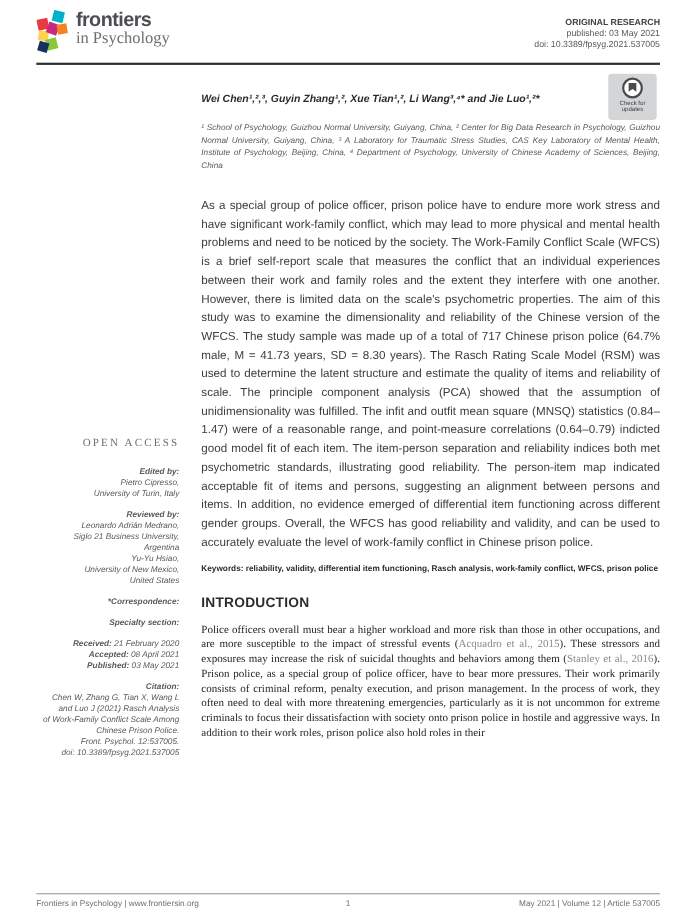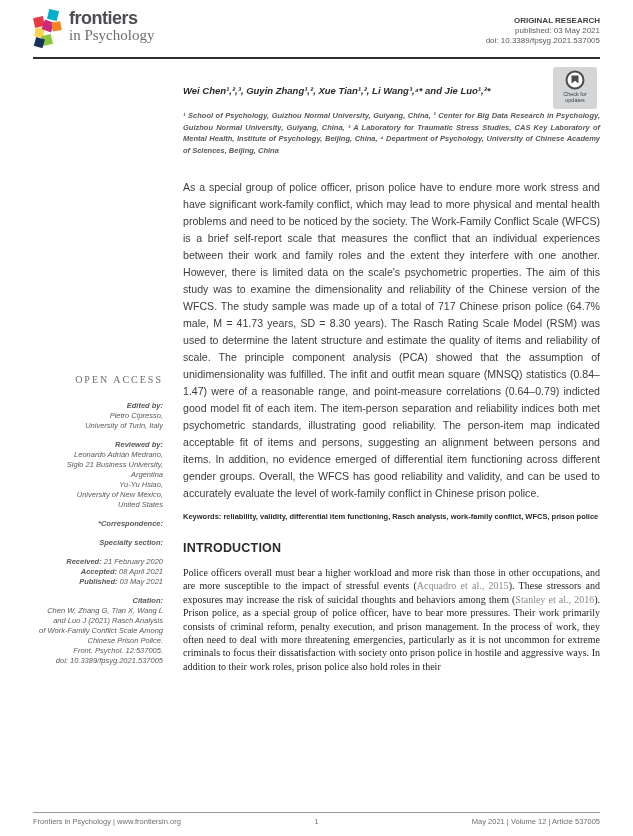--- a/index.html
+++ b/index.html
@@ -16,33 +16,33 @@
   .header-meta { position:absolute; right:0; top:16px; text-align:right; font-size:8px; line-height:10px; color:#58595b; }
   .header-meta .type { font-weight:bold; color:#414042; }
   .header-rule { position:absolute; top:57px; left:33px; right:33px; border-top:2px solid #2e2e2e; }
 
   
   .badge { position:absolute; top:67px; right:36px; width:44px; height:42px; background:#d4d5d7;
            border-radius:3px; display:flex; flex-direction:column; align-items:center; padding-top:3px; cursor:pointer; }
   .badge-text { font-size:5.5px; line-height:6px; color:#3f4042; text-align:center; white-space:pre-line; margin-top:1px; }
 
   
-  .sidebar { position:absolute; left:33px; top:374px; width:130px; text-align:right; color:#58595b; }
+  .sidebar { position:absolute; left:33px; top:397px; width:130px; text-align:right; color:#58595b; }
   .open-access { font-family:"Liberation Serif", serif; font-size:10px; letter-spacing:2px; color:#6d6e71; margin-bottom:16px; }
   .sb-block { margin-bottom:9px; font-style:italic; font-size:7.5px; line-height:10px; }
   .sb-label { display:block; font-weight:bold; }
   .sb-body { display:block; white-space:pre-line; }
   .sb-line .sb-label-inline { font-weight:bold; font-style:italic; }
   .sb-line { font-style:italic; font-size:7.5px; line-height:10px; }
 
   
   .main { position:absolute; left:183px; top:60px; width:417px; }
   .title { margin-top:71px; font-size:21.5px; font-weight:bold; line-height:23.5px; color:#2b2b2b; white-space:pre-line; letter-spacing:-0.2px; }
   .authors { margin-top:25px; font-size:9.5px; font-weight:bold; font-style:italic; color:#2b2b2b; }
-  .affiliations { margin-top:14px; font-size:7.5px; font-style:italic; line-height:11.5px; color:#58595b; text-align:justify;font-weight:bold; }
+  .affiliations { margin-top:14px; font-size:7.5px; font-style:italic; line-height:11.5px; color:#58595b; text-align:justify; }
   .abstract { margin-top:23px; font-size:10.6px; line-height:17px; color:#3c3c3c; text-align:justify; }
   .keywords { margin-top:10px; font-size:7.5px; font-weight:bold; line-height:10px; color:#2b2b2b; }
   .section-heading { margin-top:19px; font-size:12.5px; font-weight:bold; color:#2b2b2b; letter-spacing:0.2px; }
   .intro { margin-top:11px; font-family:"Liberation Serif", serif; font-size:10px; line-height:13.4px; color:#1f1f1f; text-align:justify; }
 
   
   .footer-rule { position:absolute; left:33px; right:33px; top:812px; border-top:1px solid #9b9b9b; }
   .footer { position:absolute; left:33px; right:33px; top:817px; font-size:7.5px; color:#6d6e71; }
   .footer .f-left { position:absolute; left:0; }
   .footer .f-center { position:absolute; left:0; right:0; text-align:center; }

